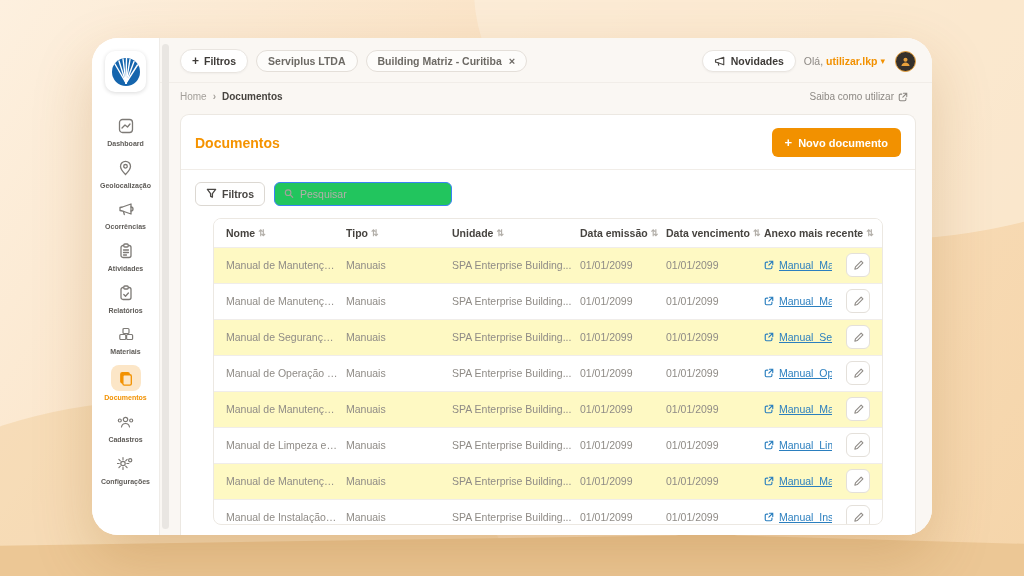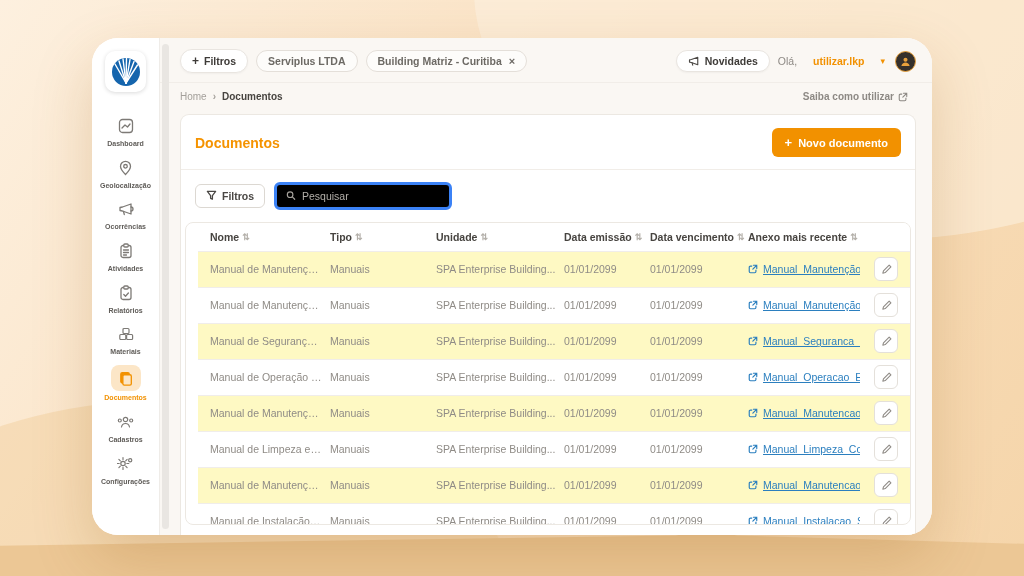--- a/index.html
+++ b/index.html
@@ -33,51 +33,51 @@
   .scrollbar { position:absolute; left:2px; top:6px; bottom:6px; width:7px; background:#e9e6e2; border-radius:4px; }
 
   .topbar { display:flex; align-items:center; gap:8px; padding:11px 16px 9px 20px; border-bottom:1px solid #f1ede8; }
   .pill { display:inline-flex; align-items:center; gap:5px; border-radius:15px; padding:4px 11px; font-size:10.5px;
           white-space:nowrap; cursor:pointer; }
   .pill.white { background:#fff; border:1px solid #e9e5e0; color:#3e3b38; font-weight:bold; box-shadow:0 1px 2px rgba(0,0,0,.04); }
   .pill.ghost { background:rgba(255,255,255,.6); border:1px solid #e4dfd9; color:#6d6a65; font-weight:bold;align-items:flex-end; }
   .chip-x { color:#6d6a65; font-size:11px; font-weight:bold; margin-left:2px; }
   .plus { color:#3e3b38; font-weight:bold; font-size:12px; }
   .spacer { flex:1; }
-  .greet { font-size:10.5px; color:#8d8984; display:flex; align-items:center; gap:16px; cursor:pointer; white-space:nowrap; }
+  .greet { font-size:10.5px; color:#8d8984; display:flex; align-items:center; gap:3px; cursor:pointer; white-space:nowrap; }
   .greet b { color:#f29100; }
   .caret { color:#f29100; font-size:9px; }
   .avatar { width:21px; height:21px; border-radius:50%; background:#35302b; border:1.5px solid #e8a13c;
             display:flex; align-items:center; justify-content:center; margin-left:2px; cursor:pointer; }
   .help-q { width:13px; height:13px; border-radius:50%; background:#c2beb8; color:#fff; font-size:9px; font-weight:bold;
             display:inline-flex; align-items:center; justify-content:center; }
 
   .breadcrumb-row { display:flex; align-items:center; padding:8px 24px 6px 20px; font-size:10px; }
   .bc-home { color:#a4a09b; cursor:pointer; }
   .bc-sep { color:#a4a09b; margin:0 6px; font-weight:bold; }
   .bc-cur { color:#474440; font-weight:bold; }
-  .bc-help { color:#8d8984; display:flex; align-items:flex-end; gap:4px; cursor:pointer;font-weight:bold; }
+  .bc-help { color:#8d8984; display:flex; align-items:flex-end; gap:4px; cursor:pointer; }
 
   .card { margin:6px 16px 0 20px; background:#fff; border:1px solid #ece8e2; border-bottom:none;
           border-radius:9px 9px 0 0; flex:1; display:flex; flex-direction:column; min-height:0; }
   .card-head { display:flex; align-items:center; justify-content:space-between; padding:13px 14px 12px; }
   .page-title { color:#f59300; font-size:14px; font-weight:bold; }
   .btn-primary { background:#f29100; color:#fff; border:none; border-radius:6px; padding:7px 13px; font-size:11px;
                  font-weight:bold; display:flex; align-items:center; gap:6px; cursor:pointer; font-family:inherit; }
   .btn-primary .plus { color:#fff; font-size:13px; }
   .card-divider { height:1px; background:#f1ede8; }
   .filter-row { display:flex; align-items:center; gap:9px; padding:12px 14px; }
   .btn-outline { background:#fff; border:1px solid #dcd8d2; border-radius:6px; padding:5px 10px; font-size:10.5px;
                  font-weight:bold; color:#4a4744; display:flex; align-items:center; gap:5px; cursor:pointer; font-family:inherit; }
-  .search-box { display:flex; align-items:center; gap:6px; background:#000000; border:3px solid #3b82f6; border-radius:6px;
+  .search-box { display:flex; align-items:center; gap:6px; background:#22c55e; border:1px solid #3b82f6; border-radius:6px;
                 padding:5px 9px; width:178px; }
   .search-box input { border:none; outline:none; font-size:10.5px; color:#5c5955; width:100%; font-family:inherit; background:transparent; }
   .search-box input::placeholder { color:#b3afa9; }
 
-  .table-wrap { margin:0 4px 10px; border:1px solid #ece8e2; border-radius:8px; overflow:hidden;padding-left:12px; }
+  .table-wrap { margin:0 32px 10px; border:1px solid #ece8e2; border-radius:8px; overflow:hidden; }
   .t-row { display:grid; grid-template-columns:120px 106px 128px 86px 98px 1fr 38px; align-items:center; padding:0 12px; }
   .t-head { height:28px; background:#fff; }
   .th { font-size:10.5px; font-weight:bold; color:#474440; display:flex; align-items:center; gap:3px; white-space:nowrap; cursor:pointer; }
   .sort { color:#b3afa9; font-size:9px; }
   .t-body .t-row { height:36px; border-top:1px solid #f0edea; }
   .t-body .t-row.striped { background:#fef9c3; }
   .td { font-size:10.5px; color:#8f8b86; white-space:nowrap; overflow:hidden; text-overflow:ellipsis; padding-right:8px; }
   .td-link { display:flex; align-items:center; gap:5px; color:#2b7fbf; min-width:0; }
   .td-link a { color:#2b7fbf; font-size:10.5px; text-decoration:underline; white-space:nowrap; overflow:hidden; }
   .edit-btn { width:24px; height:24px; background:#fff; border:1px solid #e4e0da; border-radius:6px; display:flex;

